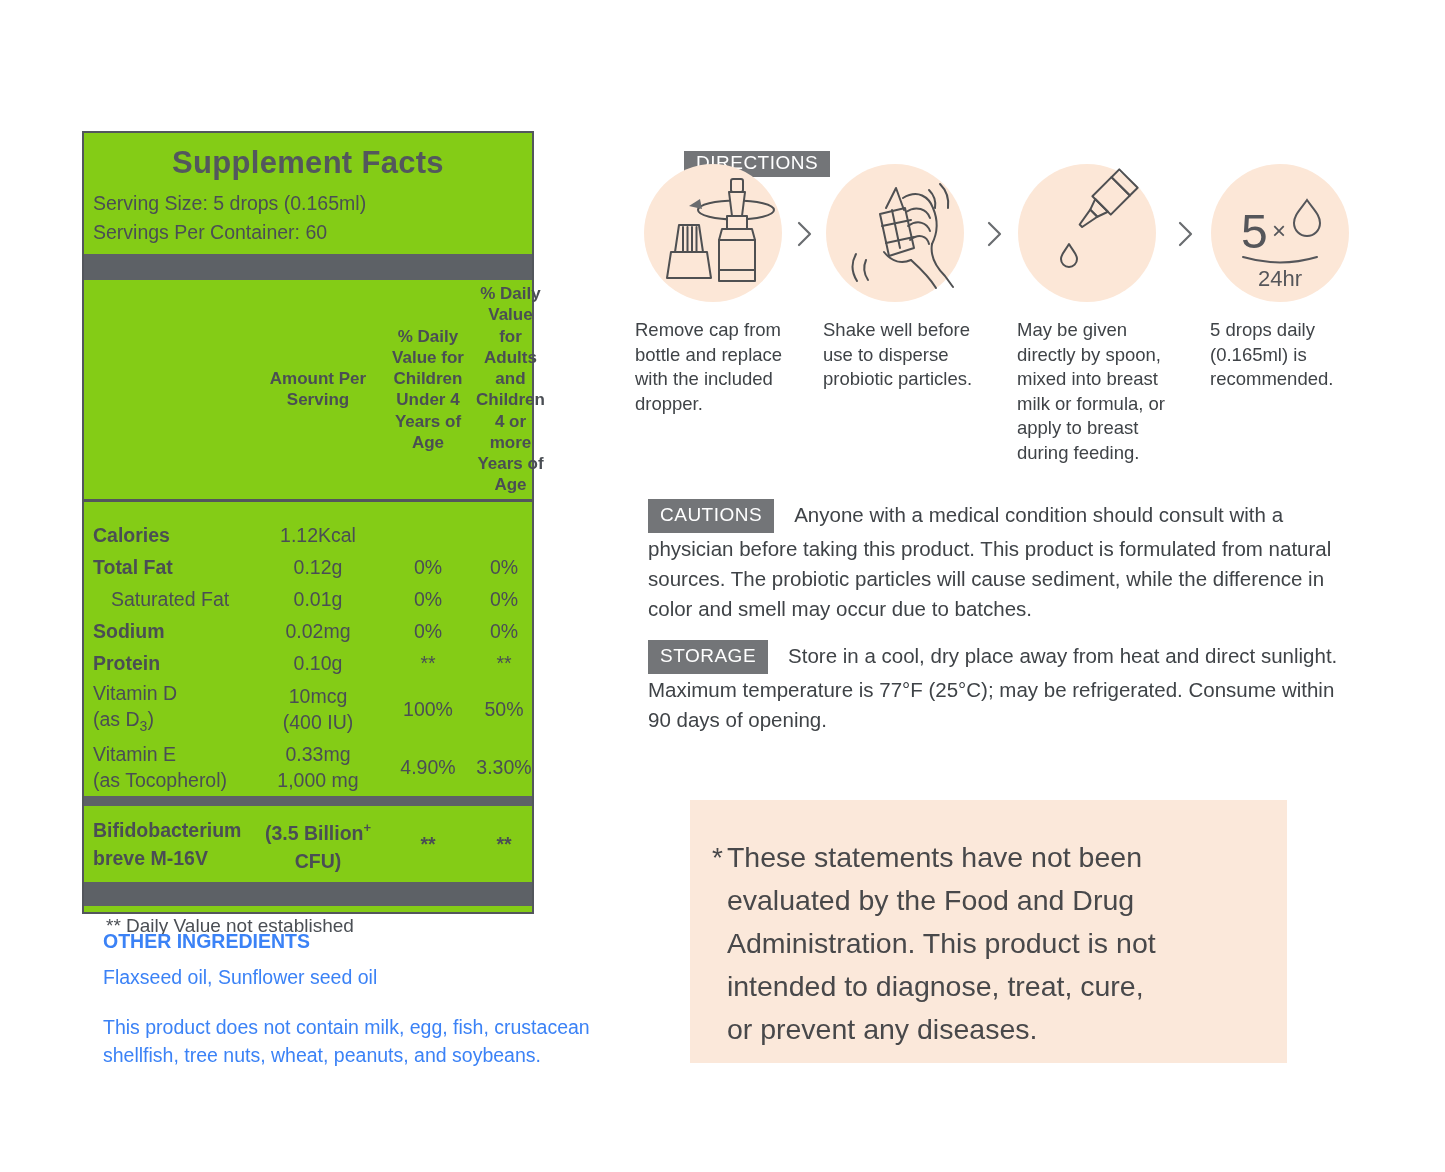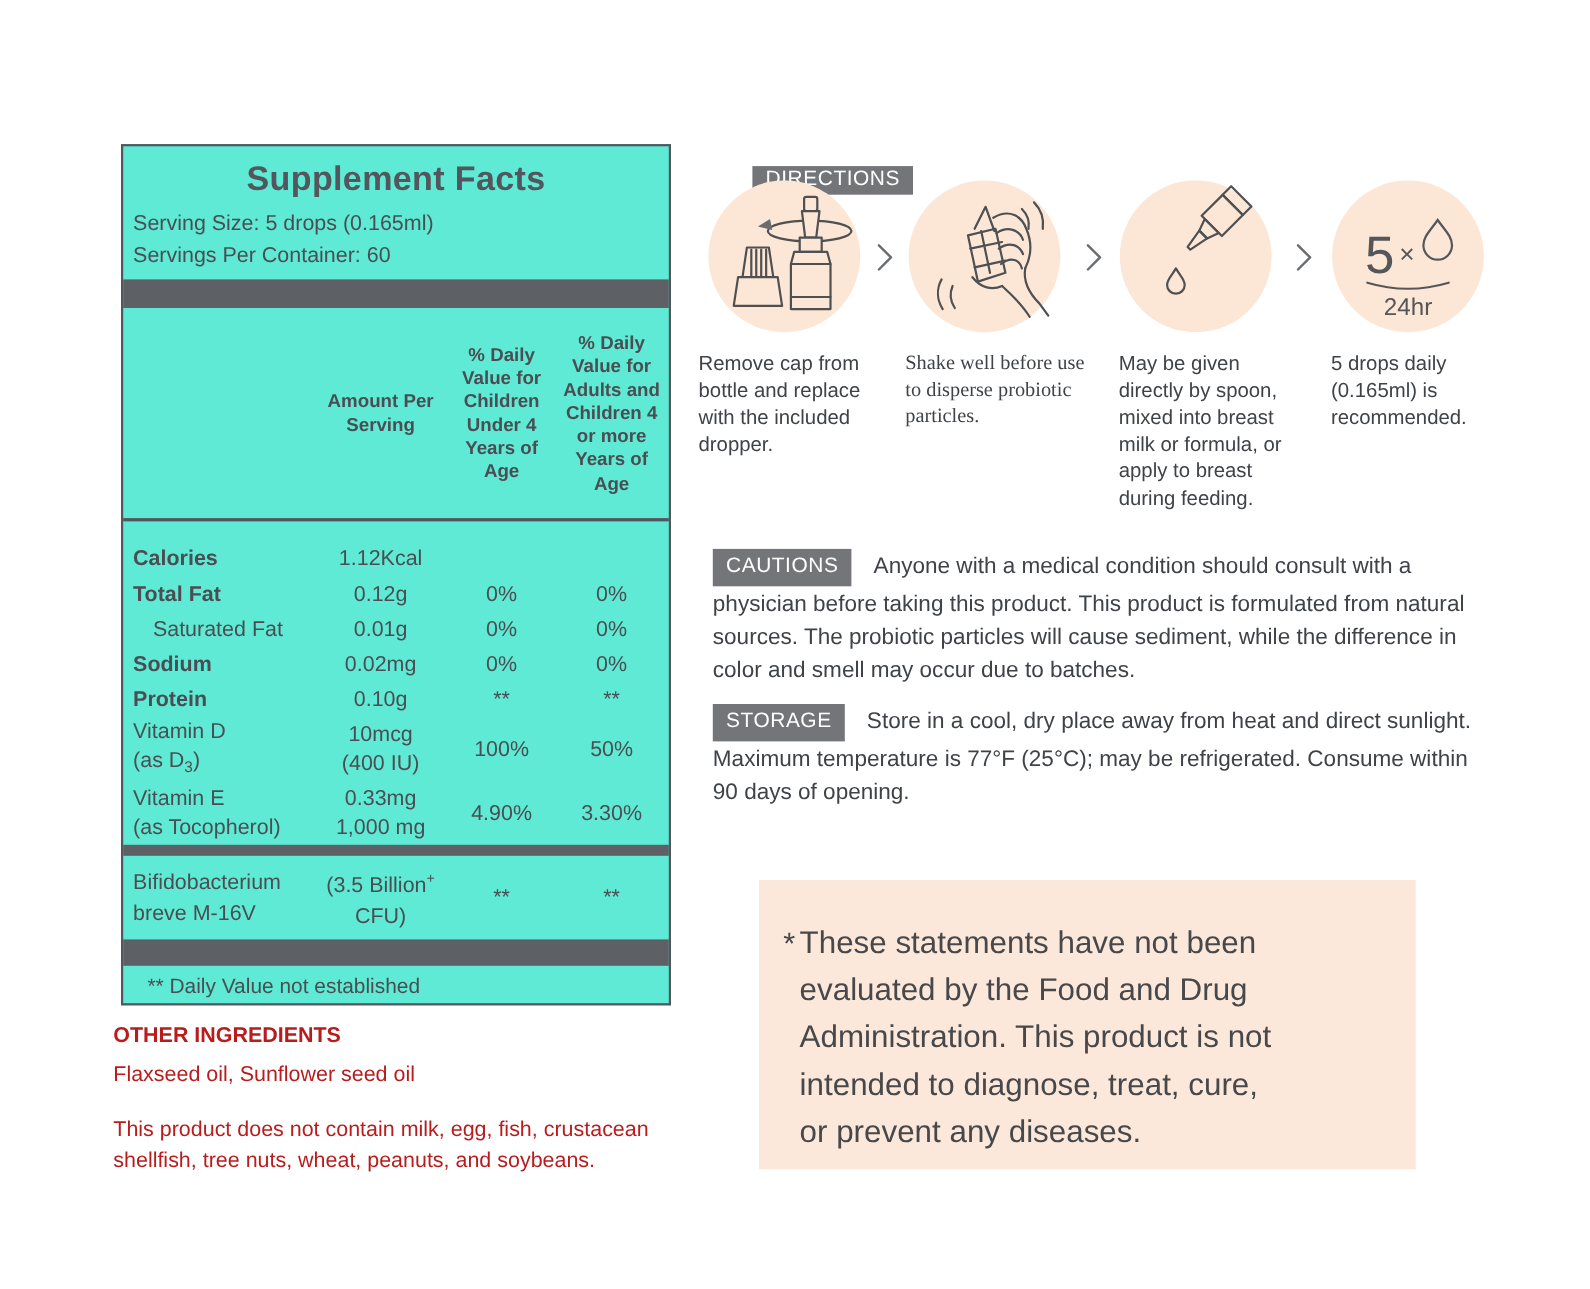--- a/index.html
+++ b/index.html
@@ -1,62 +1,62 @@
 <!DOCTYPE html>
 <html><head>
 <meta charset="utf-8">
 <style>
   html,body{margin:0;padding:0;background:#ffffff;}
   body{font-family:"Liberation Sans","DejaVu Sans",sans-serif;color:#4a4e54;}
   #canvas{position:relative;width:1445px;height:1172px;background:#fff;overflow:hidden;}
 
   
-  .facts-box{position:absolute;left:110px;top:131px;width:500px;height:783px;
-    border:2.5px solid #53565c;background:#5eead4;box-sizing:border-box;}
+  .facts-box{position:absolute;left:82px;top:131px;width:452px;height:783px;
+    border:2.5px solid #53565c;background:#84cc16;box-sizing:border-box;}
   .facts-title{margin:12px 0 0 0;text-align:center;font-size:31px;font-weight:bold;
     color:#53575d;letter-spacing:.3px;}
   .serving-block{margin:8px 0 0 9px;font-size:19.5px;line-height:29px;color:#4a4e54;}
   .gbar{background:#5d6166;width:100%;}
   .bar1{height:26px;margin-top:7px;}
   .bar2{height:10px;}
   .bar3{height:24px;}
   .fgrid{display:grid;grid-template-columns:172px 124px 96px 1fr;}
   .fheader{min-height:185px;align-items:center;border-bottom:3px solid #53565c;padding:3px 0;}
   .fheader .hcell{font-size:17px;line-height:1.25;font-weight:bold;text-align:center;color:#4a4e54;}
   .h-dvc{max-width:84px;justify-self:center;}
   .h-dva{max-width:96px;justify-self:center;}
   .fbody{padding-top:18px;}
   .frow{align-items:center;font-size:19.5px;color:#4a4e54;min-height:32px;}
   .frow.two{min-height:58px;line-height:26px;}
   .c0{padding-left:9px;text-align:left;}
   .c1,.c2,.c3{text-align:center;}
   .bold{font-weight:bold;}
   .indent{padding-left:27px;}
-  .prob-row{min-height:76px;line-height:28px;}
+  .prob-row{min-height:76px;line-height:28px;font-weight:bold;}
   .footnote{font-size:19px;padding:9px 0 0 22px;color:#4a4e54;}
   sub.small{font-size:14px;}
   sup.small{font-size:13px;}
 
   
-  .other-ing{position:absolute;left:103px;top:930px;width:510px;color:#b91c1c;}
+  .other-ing{position:absolute;left:103px;top:930px;width:510px;color:#3b82f6;}
   .oi-head{font-size:19.5px;font-weight:bold;margin:0;}
   .oi-list{font-size:19.5px;margin:13px 0 0 0;}
   .oi-allergen{font-size:19.5px;line-height:28px;margin:24px 0 0 0;}
 
   
   .badge{display:inline-block;background:#737578;color:#ffffff;font-size:19px;
     padding:1px 12px 3px 12px;letter-spacing:.5px;}
   .dir-badge{position:absolute;left:684px;top:119px;margin-top:32px;}
   .circle{position:absolute;width:138px;height:138px;border-radius:50%;background:#fce7d7;top:164px;}
   .circ1{left:644px;} .circ2{left:826px;} .circ3{left:1018px;} .circ4{left:1211px;}
   .chev{position:absolute;top:221px;}
   .chev1{left:796px;} .chev2{left:986px;} .chev3{left:1177px;}
   .step-text{position:absolute;top:318px;font-size:18.5px;line-height:24.5px;color:#3f4347;}
   .st1{left:635px;width:172px;}
-  .st2{left:823px;width:164px;font-family:Liberation Serif, serif;}
+  .st2{left:823px;width:164px;}
   .st3{left:1017px;width:160px;}
   .st4{left:1210px;width:150px;}
 
   .para{position:absolute;font-size:20.5px;line-height:30px;color:#3f4347;margin:0;}
   .cautions{left:648px;top:500px;width:694px;}
   .storage{left:648px;top:641px;width:700px;}
   .para .badge{margin-right:20px;position:relative;top:-1px;}
 
   .disclaimer{position:absolute;left:690px;top:800px;width:597px;height:263px;
     background:#fbe8da;box-sizing:border-box;padding:36px 20px 0 22px;

